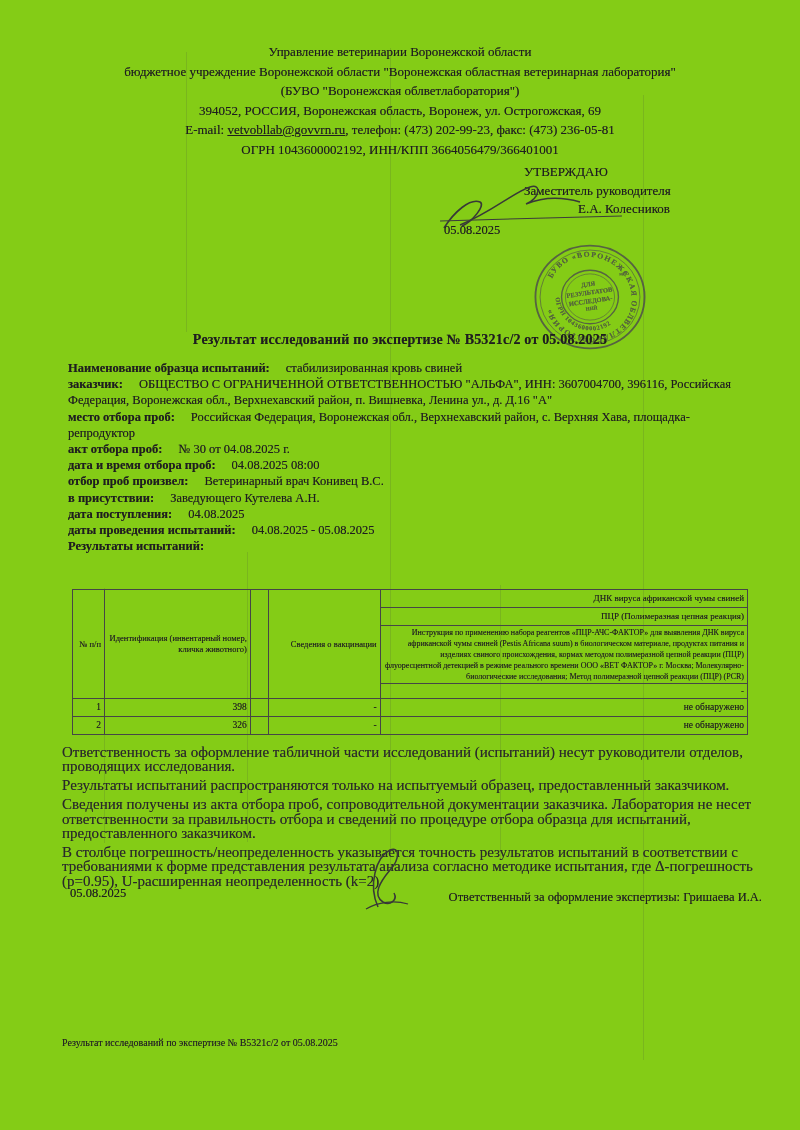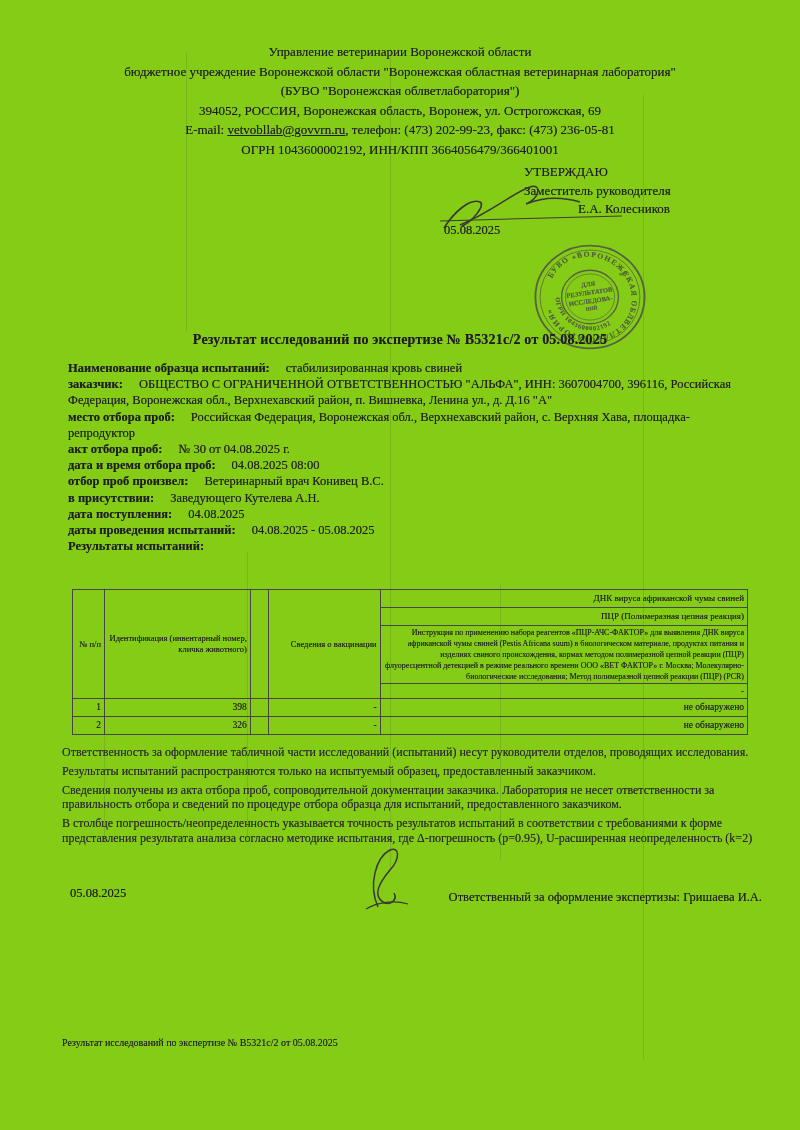--- a/index.html
+++ b/index.html
@@ -34,21 +34,21 @@
   
   table.results{position:absolute;left:72px;top:589px;width:676px;border-collapse:collapse;
     font-size:9.5px;line-height:1.25;}
   table.results th,table.results td{border:1px solid #464646;padding:1px 3px;text-align:right;vertical-align:middle;font-weight:normal;}
   th.m-name,th.m-short{font-weight:bold;font-size:9px;height:15px;}
   th.m-full{font-weight:bold;font-size:8px;line-height:1.38;padding:3px 8px;}
   th.left-h{font-size:8.5px;line-height:1.3;}
   td.dash-row{height:12px;font-size:9px;}
   td.data{height:15px;}
   
-  .notes{position:absolute;left:62px;top:745px;width:695px;font-size:12px;line-height:14.4px;color:#2a2a2a;}
+  .notes{position:absolute;left:62px;top:745px;width:695px;font-size:15px;line-height:14.4px;color:#2a2a2a;}
   .notes .note{margin-bottom:4.5px;}
   
   .final-date{position:absolute;left:70px;top:886px;font-size:12.5px;}
   .final-resp{position:absolute;right:38px;top:890px;font-size:12.5px;}
   
   .footer{position:absolute;left:62px;top:1036px;width:700px;font-size:10px;line-height:14.5px;color:#222;}
 </style>
 </head>
 <body>
 

